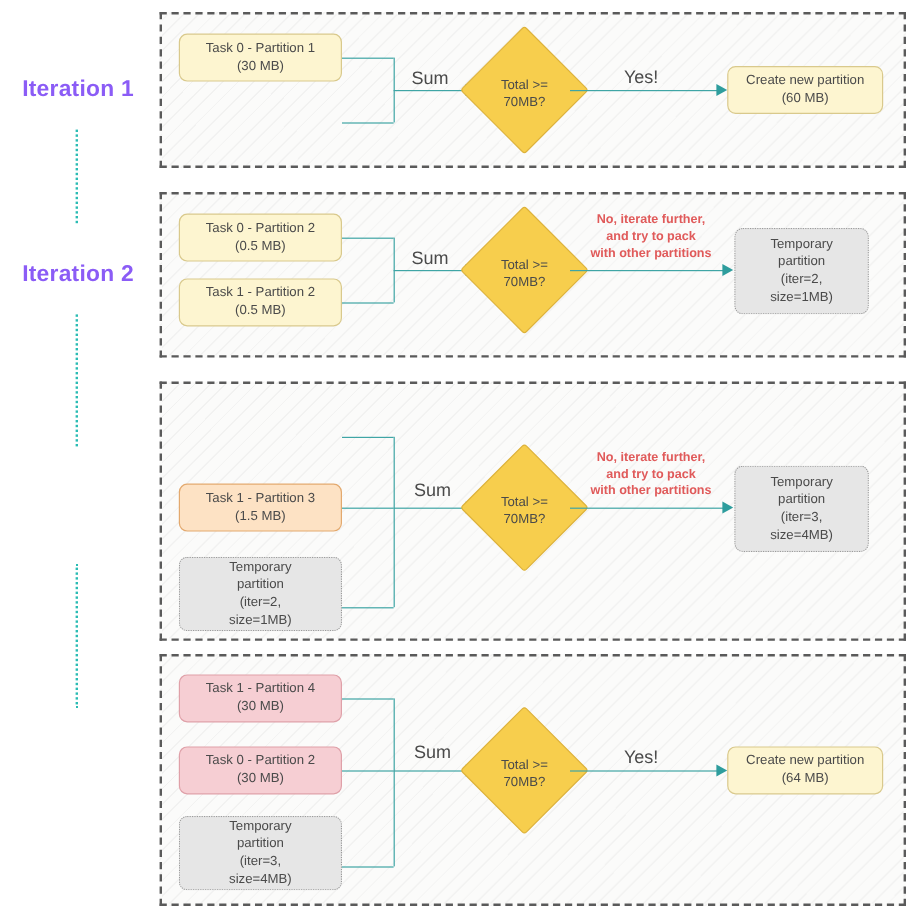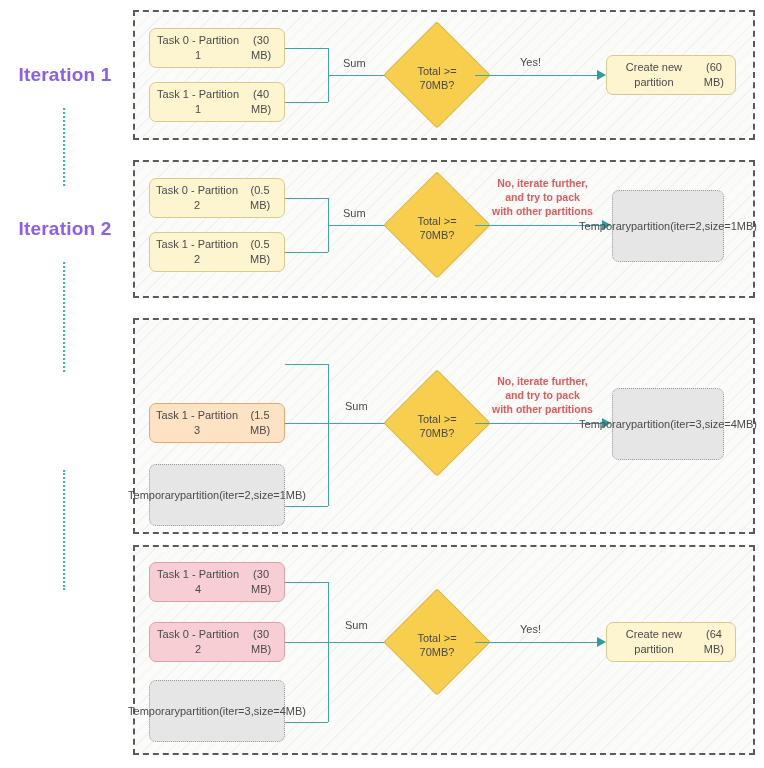--- a/index.html
+++ b/index.html
@@ -43,21 +43,21 @@
         rgba(190,190,190,.16) 1px,
         rgba(255,255,255,0) 1px,
         rgba(255,255,255,0) 9px);
   }
 
   
   .node {
     position: absolute;
     border-radius: 7px;
     display: flex;
-    flex-direction: row;
+    flex-direction: column;
     align-items: center;
     justify-content: center;
     text-align: center;
     font-size: 11px;
     line-height: 1.32;
     color: #4a4a4a;
     padding: 2px 4px;
   }
   .node .l2 { display: block; }
 
@@ -90,21 +90,21 @@
     position: absolute;
     width: 0; height: 0;
     border-top: 5px solid transparent;
     border-bottom: 5px solid transparent;
     border-left: 9px solid #2e9d9d;
   }
 
   
   .edge-label {
     position: absolute;
-    font-size: 11px;
+    font-size: 15px;
     color: #4a4a4a;
     white-space: nowrap;
   }
   .edge-label.red {
     color: #e05a5a;
     font-weight: bold;
     font-size: 10.5px;
     line-height: 1.35;
     text-align: center;
     white-space: normal;
@@ -118,24 +118,20 @@
   <div class="sep" style="top:108px;height:78px;"></div>
   <div class="sep" style="top:262px;height:110px;"></div>
   <div class="sep" style="top:470px;height:120px;"></div>
 
   <div class="iter-label" style="top:64px;">Iteration 1</div>
   <div class="iter-box" style="left:133px;top:10px;width:622px;height:130px;"></div>
 
   <div class="node yellow" style="left:149px;top:28px;width:136px;height:40px;">
     <span>Task 0 - Partition 1</span>
     <span class="l2">(30 MB)</span>
-  </div>
-  <div class="node yellow" style="left:149px;top:82px;width:136px;height:40px;">
-    <span>Task 1 - Partition 1</span>
-    <span class="l2">(40 MB)</span>
   </div>
 
   <div class="hline" style="left:285px;top:48px;width:43px;"></div>
   <div class="hline" style="left:285px;top:102px;width:43px;"></div>
   <div class="vline" style="left:328px;top:48px;height:54px;"></div>
   <div class="hline" style="left:328px;top:75px;width:62px;"></div>
   <div class="arrow" style="left:388px;top:70px;"></div>
   <div class="edge-label" style="left:343px;top:57px;">Sum</div>
 
   <div class="diamond" style="left:399px;top:37px;"></div>

